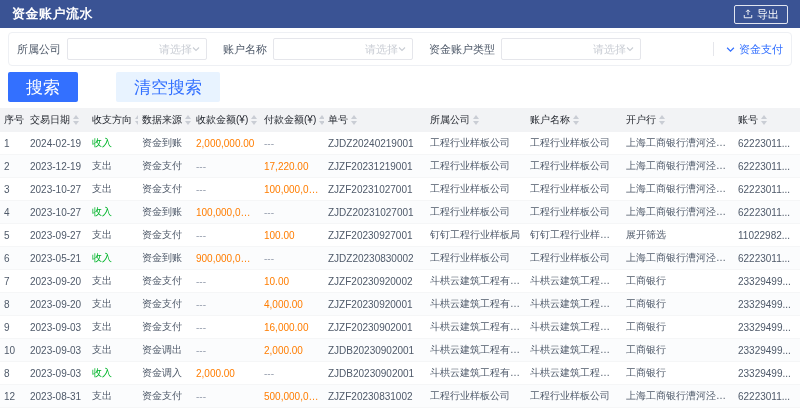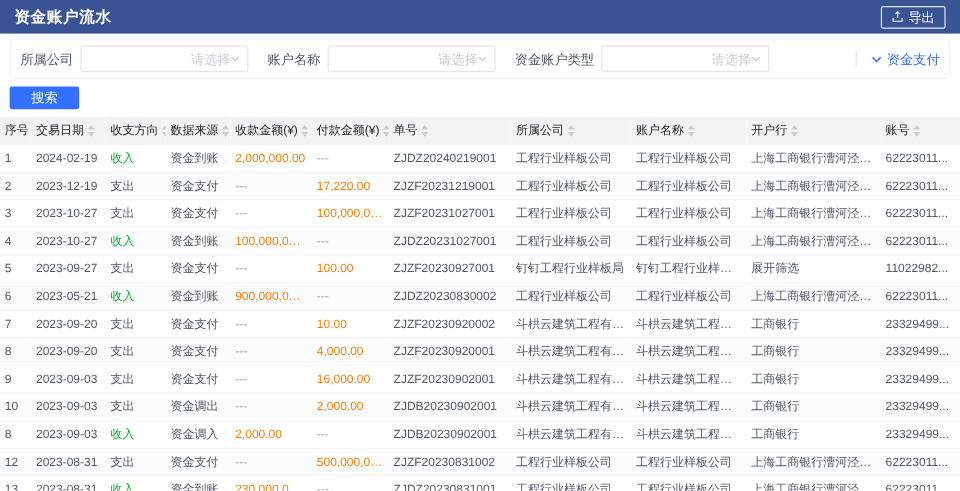--- a/index.html
+++ b/index.html
@@ -23,21 +23,21 @@
   .select { width: 140px; height: 22px; border: 1px solid #e5e6eb; border-radius: 2px;
     display: flex; align-items: center; justify-content: flex-end; padding: 0 6px;
     background: #fff; cursor: pointer; }
   .placeholder { color: #c9cdd4; font-size: 11px; }
   .expand { margin-left: auto; display: flex; align-items: center; gap: 4px;
     color: #3370ff; font-size: 11px; cursor: pointer; white-space: nowrap; }
   .vdivider { width: 1px; height: 14px; background: #e5e6eb; margin-right: 8px; }
 
   
   .button-row { display: flex; gap: 38px; margin: 6px 8px; }
-  .btn { height: 19px; padding: 0 18px; font-size: 11px; border-radius: 2px; border: none;
+  .btn { height: 30px; padding: 0 18px; font-size: 17px; border-radius: 2px; border: none;
     cursor: pointer; font-family: inherit; }
   .btn.primary { background: #3370ff; color: #fff; }
   .btn.light  { background: #e8f3ff; color: #3370ff; }
 
   
   table { width: 800px; border-collapse: collapse; table-layout: fixed; font-size: 10px; }
   thead th { background: #f2f3f5; color: #1d2129; font-weight: normal; text-align: left;
     padding: 5px 4px; white-space: nowrap; overflow: hidden; }
   tbody td { padding: 4px; color: #4e5969; border-bottom: 1px solid #f5f6f7;
     white-space: nowrap; overflow: hidden; text-overflow: ellipsis; }
@@ -112,20 +112,21 @@
             <path d="M1 2.5l3 3 3-3" stroke="#3370ff" fill="none" stroke-width="1.1"></path>
           </svg>
         </span>
       <span>资金支付</span>
     </div>
   </div>
 </div>
 
 <div class="button-row">
   <button class="btn primary">搜索</button>
+  <button class="btn light">清空搜索</button>
 </div>
 
 <table>
   <colgroup id="colgroup">
       <col style="width: 26px;">
       <col style="width: 62px;">
       <col style="width: 50px;">
       <col style="width: 54px;">
       <col style="width: 68px;">
       <col style="width: 64px;">

